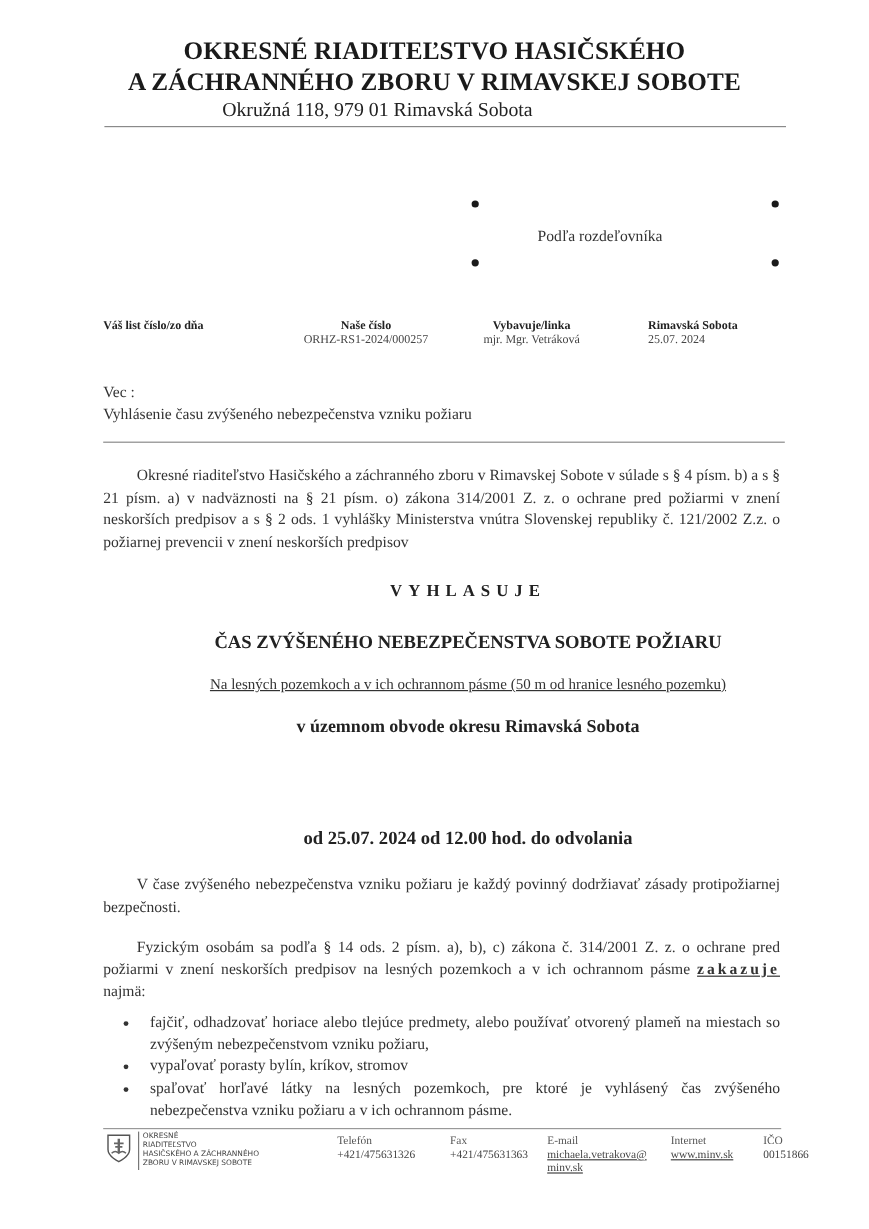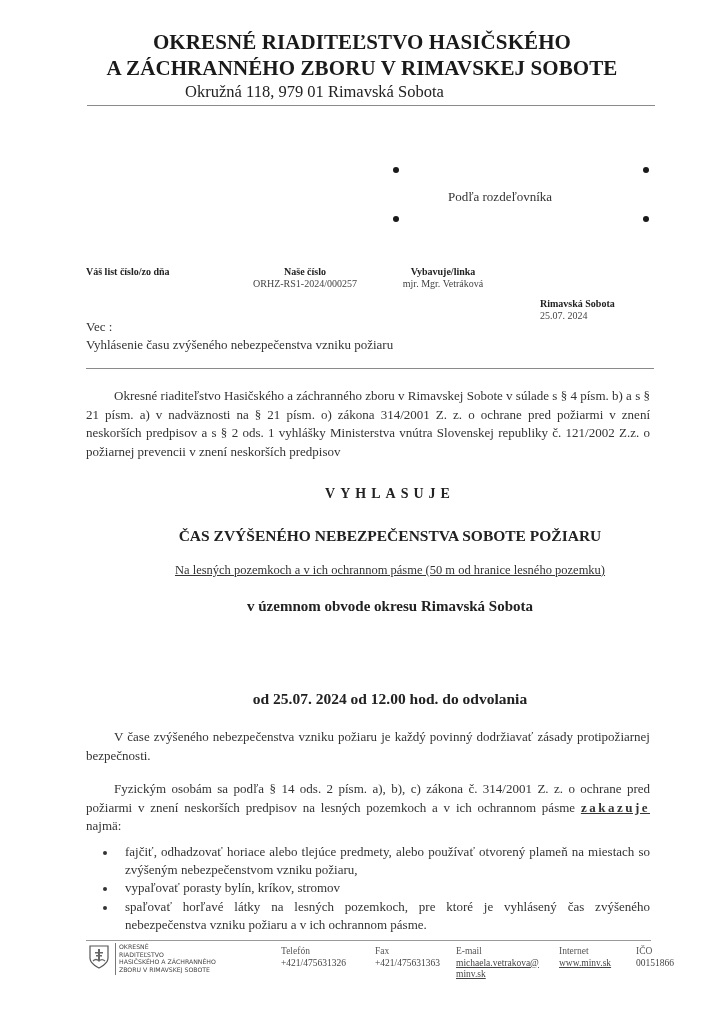--- a/index.html
+++ b/index.html
@@ -68,21 +68,21 @@
   <div class="ref-label">Váš list číslo/zo dňa</div>
 </div>
 <div class="abs ref-col" style="left:240px; top:266px; width:130px; text-align:center;">
   <div class="ref-label">Naše číslo</div>
   <div class="ref-val">ORHZ-RS1-2024/000257</div>
 </div>
 <div class="abs ref-col" style="left:388px; top:266px; width:110px; text-align:center;">
   <div class="ref-label">Vybavuje/linka</div>
   <div class="ref-val">mjr. Mgr. Vetráková</div>
 </div>
-<div class="abs ref-col" style="left:540px; top:266px;margin-top:32px;">
+<div class="abs ref-col" style="left:540px; top:266px;">
   <div class="ref-label">Rimavská Sobota</div>
   <div class="ref-val">25.07. 2024</div>
 </div>
 
 <div class="abs subject" style="left:86px; top:318px;">Vec :</div>
 <div class="abs subject" style="left:86px; top:336px;">Vyhlásenie času zvýšeného nebezpečenstva vzniku požiaru</div>
 <div class="abs rule" style="left:86px; top:368px; width:568px;"></div>
 
 <div class="abs para" style="left:86px; top:387px; width:564px; text-indent:28px;">Okresné riaditeľstvo Hasičského a záchranného zboru v Rimavskej Sobote v súlade s § 4 písm. b) a s § 21 písm. a) v nadväznosti na § 21 písm. o) zákona 314/2001 Z. z.  o ochrane pred požiarmi v znení neskorších predpisov a s § 2 ods. 1 vyhlášky Ministerstva vnútra Slovenskej republiky č. 121/2002 Z.z. o požiarnej prevencii v znení neskorších predpisov</div>
 

